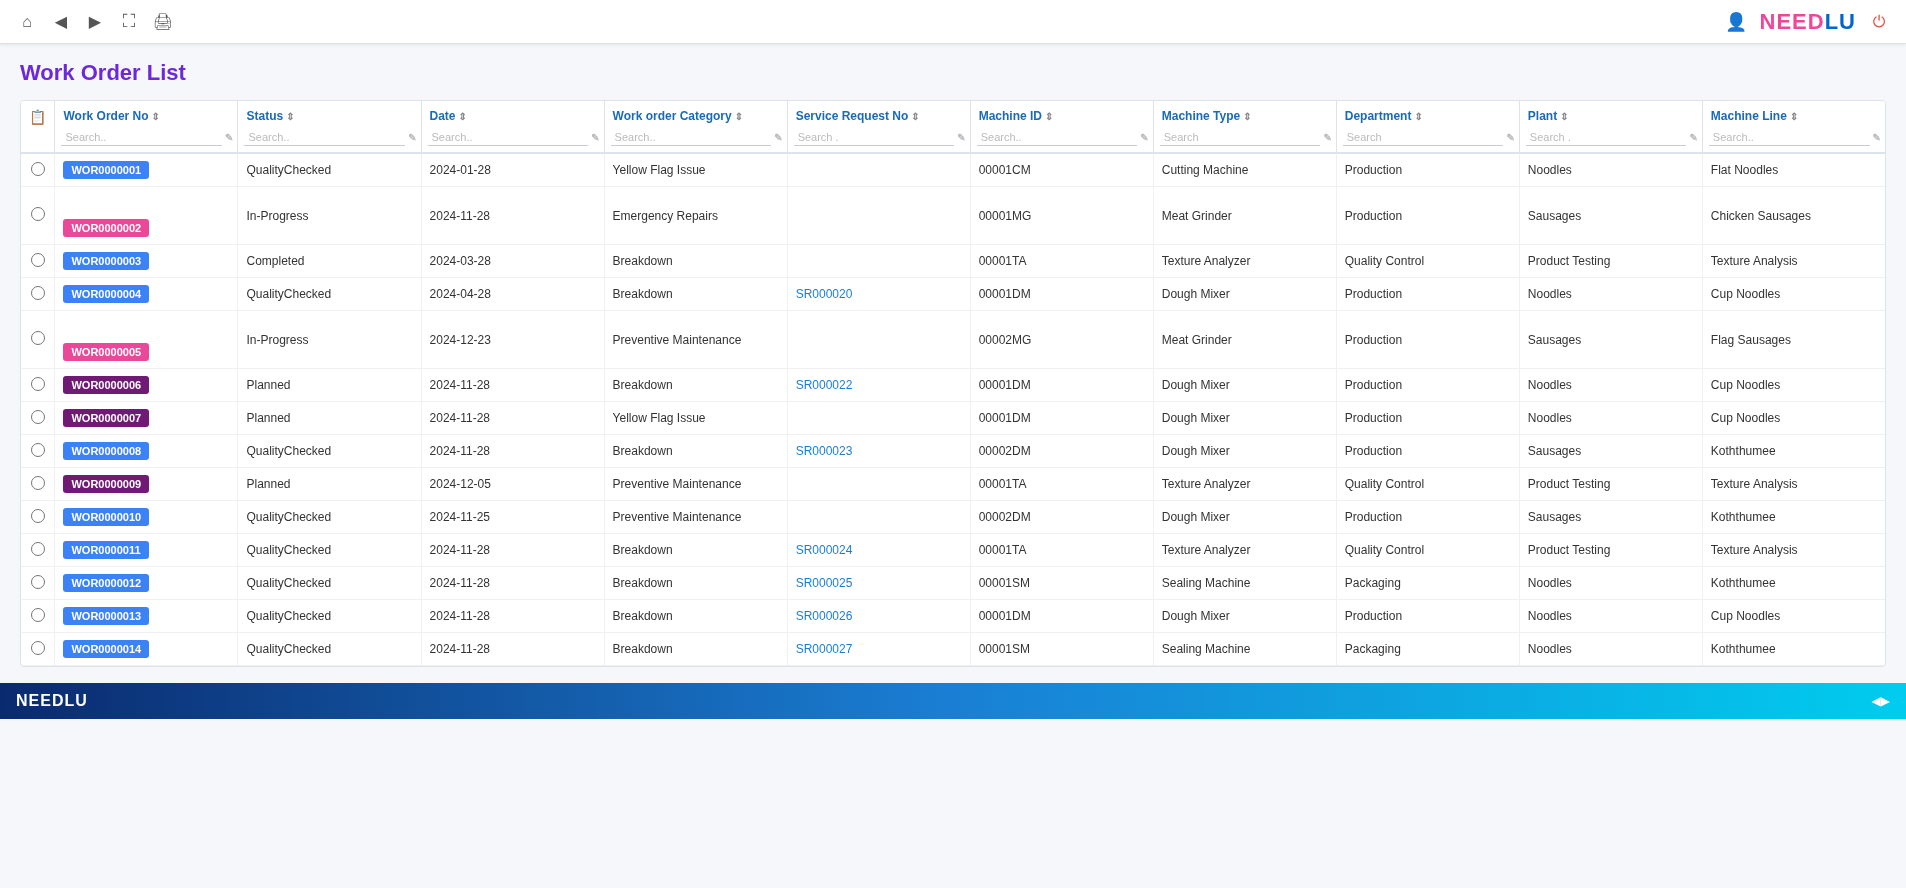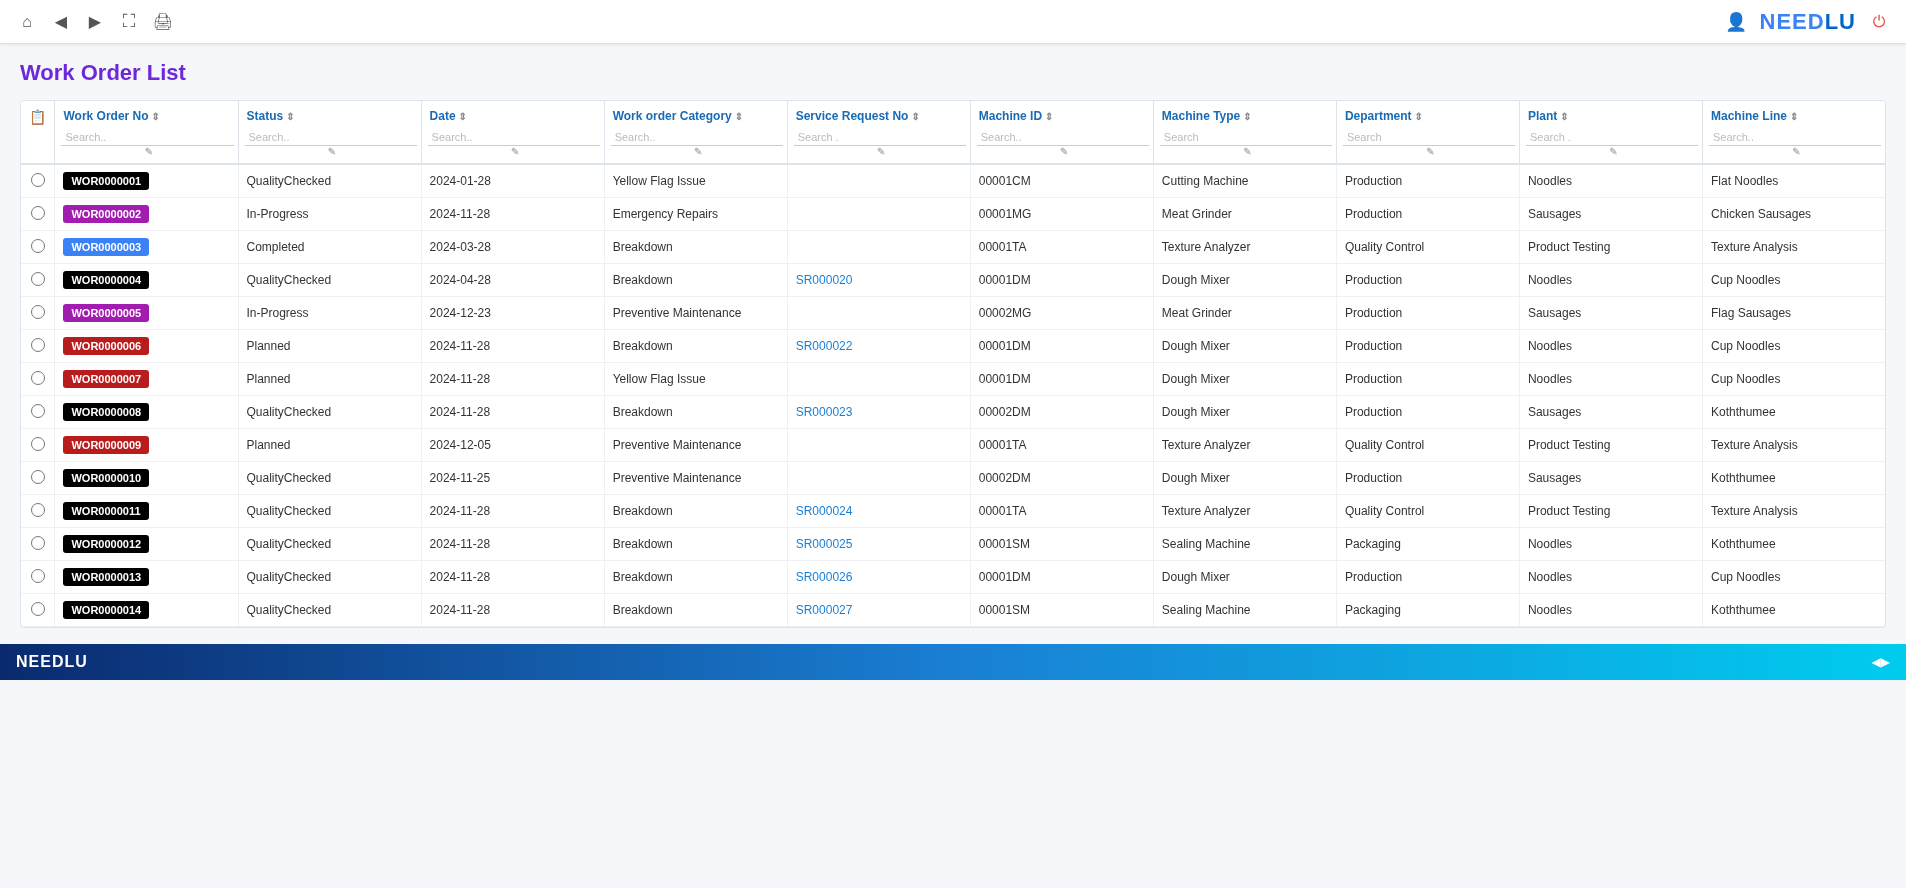--- a/index.html
+++ b/index.html
@@ -8,21 +8,21 @@
     
     .navbar {
       display: flex; align-items: center; justify-content: space-between;
       background: #fff; height: 44px; padding: 0 16px;
       border-bottom: 1px solid #e0e0e0; box-shadow: 0 1px 3px rgba(0,0,0,0.08);
     }
     .navbar-left { display: flex; align-items: center; gap: 12px; }
     .navbar-right { display: flex; align-items: center; gap: 12px; }
     .nav-icon { width: 22px; height: 22px; display: flex; align-items: center; justify-content: center; cursor: pointer; color: #555; font-size: 16px; }
     .brand-logo { font-size: 22px; font-weight: 900; color: #0066cc; letter-spacing: 1px; }
-    .brand-logo span { color: #3b82f6; }
+    .brand-logo span { color: #ec4899; }
 
     
     .page-content { padding: 16px 20px; }
     .page-title { font-size: 22px; font-weight: 700; color: #6d28d9; margin-bottom: 14px; }
 
     
     .table-container { background: #fff; border: 1px solid #dde3ea; border-radius: 4px; overflow-x: auto; }
     table { border-collapse: collapse; width: 100%; min-width: 1600px; }
     thead tr th {
       background: #fff; border-bottom: 2px solid #dde3ea; border-right: 1px solid #dde3ea;
@@ -32,45 +32,44 @@
 
     .th-header {
       display: flex; align-items: center; gap: 3px;
       padding: 8px 8px 4px 8px; color: #1a6bb5; font-weight: 600; font-size: 12px; white-space: nowrap;
     }
     .sort-icon { font-size: 10px; color: #888; }
 
     .th-search {
       display: flex; align-items: center;
       padding: 2px 4px 6px 6px;
-      flex-direction: column;
     }
     .th-search input {
       border: none; border-bottom: 1px solid #ccc; outline: none;
       font-size: 11px; color: #aaa; width: 100%; padding: 2px 4px;
       background: transparent;
     }
     .th-search input::placeholder { color: #bbb; }
     .edit-icon { font-size: 10px; color: #bbb; margin-left: 3px; cursor: pointer; }
 
     tbody tr { border-bottom: 1px solid #eef0f3; }
     tbody td { padding: 7px 8px; font-size: 12px; border-right: 1px solid #eef0f3; vertical-align: middle; }
     tbody td:last-child { border-right: none; }
 
     .radio-cell { width: 28px; text-align: center; }
     .radio-btn { width: 14px; height: 14px; accent-color: #1a6bb5; }
 
     .badge {
       display: inline-block; padding: 3px 8px; border-radius: 3px;
       font-size: 11px; font-weight: 600; color: #fff; white-space: nowrap;
     }
-    .badge-quality-checked { background: #000000; }
-    .badge-in-progress { background: #a21caf; }
+    .badge-quality-checked { background: #3b82f6; }
+    .badge-in-progress { background: #ec4899; margin-top: 25px; }
     .badge-completed { background: #3b82f6; }
-    .badge-planned { background: #b91c1c; }
+    .badge-planned { background: #701a75; }
 
     .link-cell { color: #1a7fd4; text-decoration: none; }
 
     
     .footer {
       background: linear-gradient(90deg, #0a2a6e 0%, #1a7fd4 50%, #00ccee 100%);
       height: 36px; display: flex; align-items: center; justify-content: space-between;
       padding: 0 16px; margin-top: 0;
     }
     .footer-logo { font-size: 16px; font-weight: 900; color: #fff; letter-spacing: 1px; }

